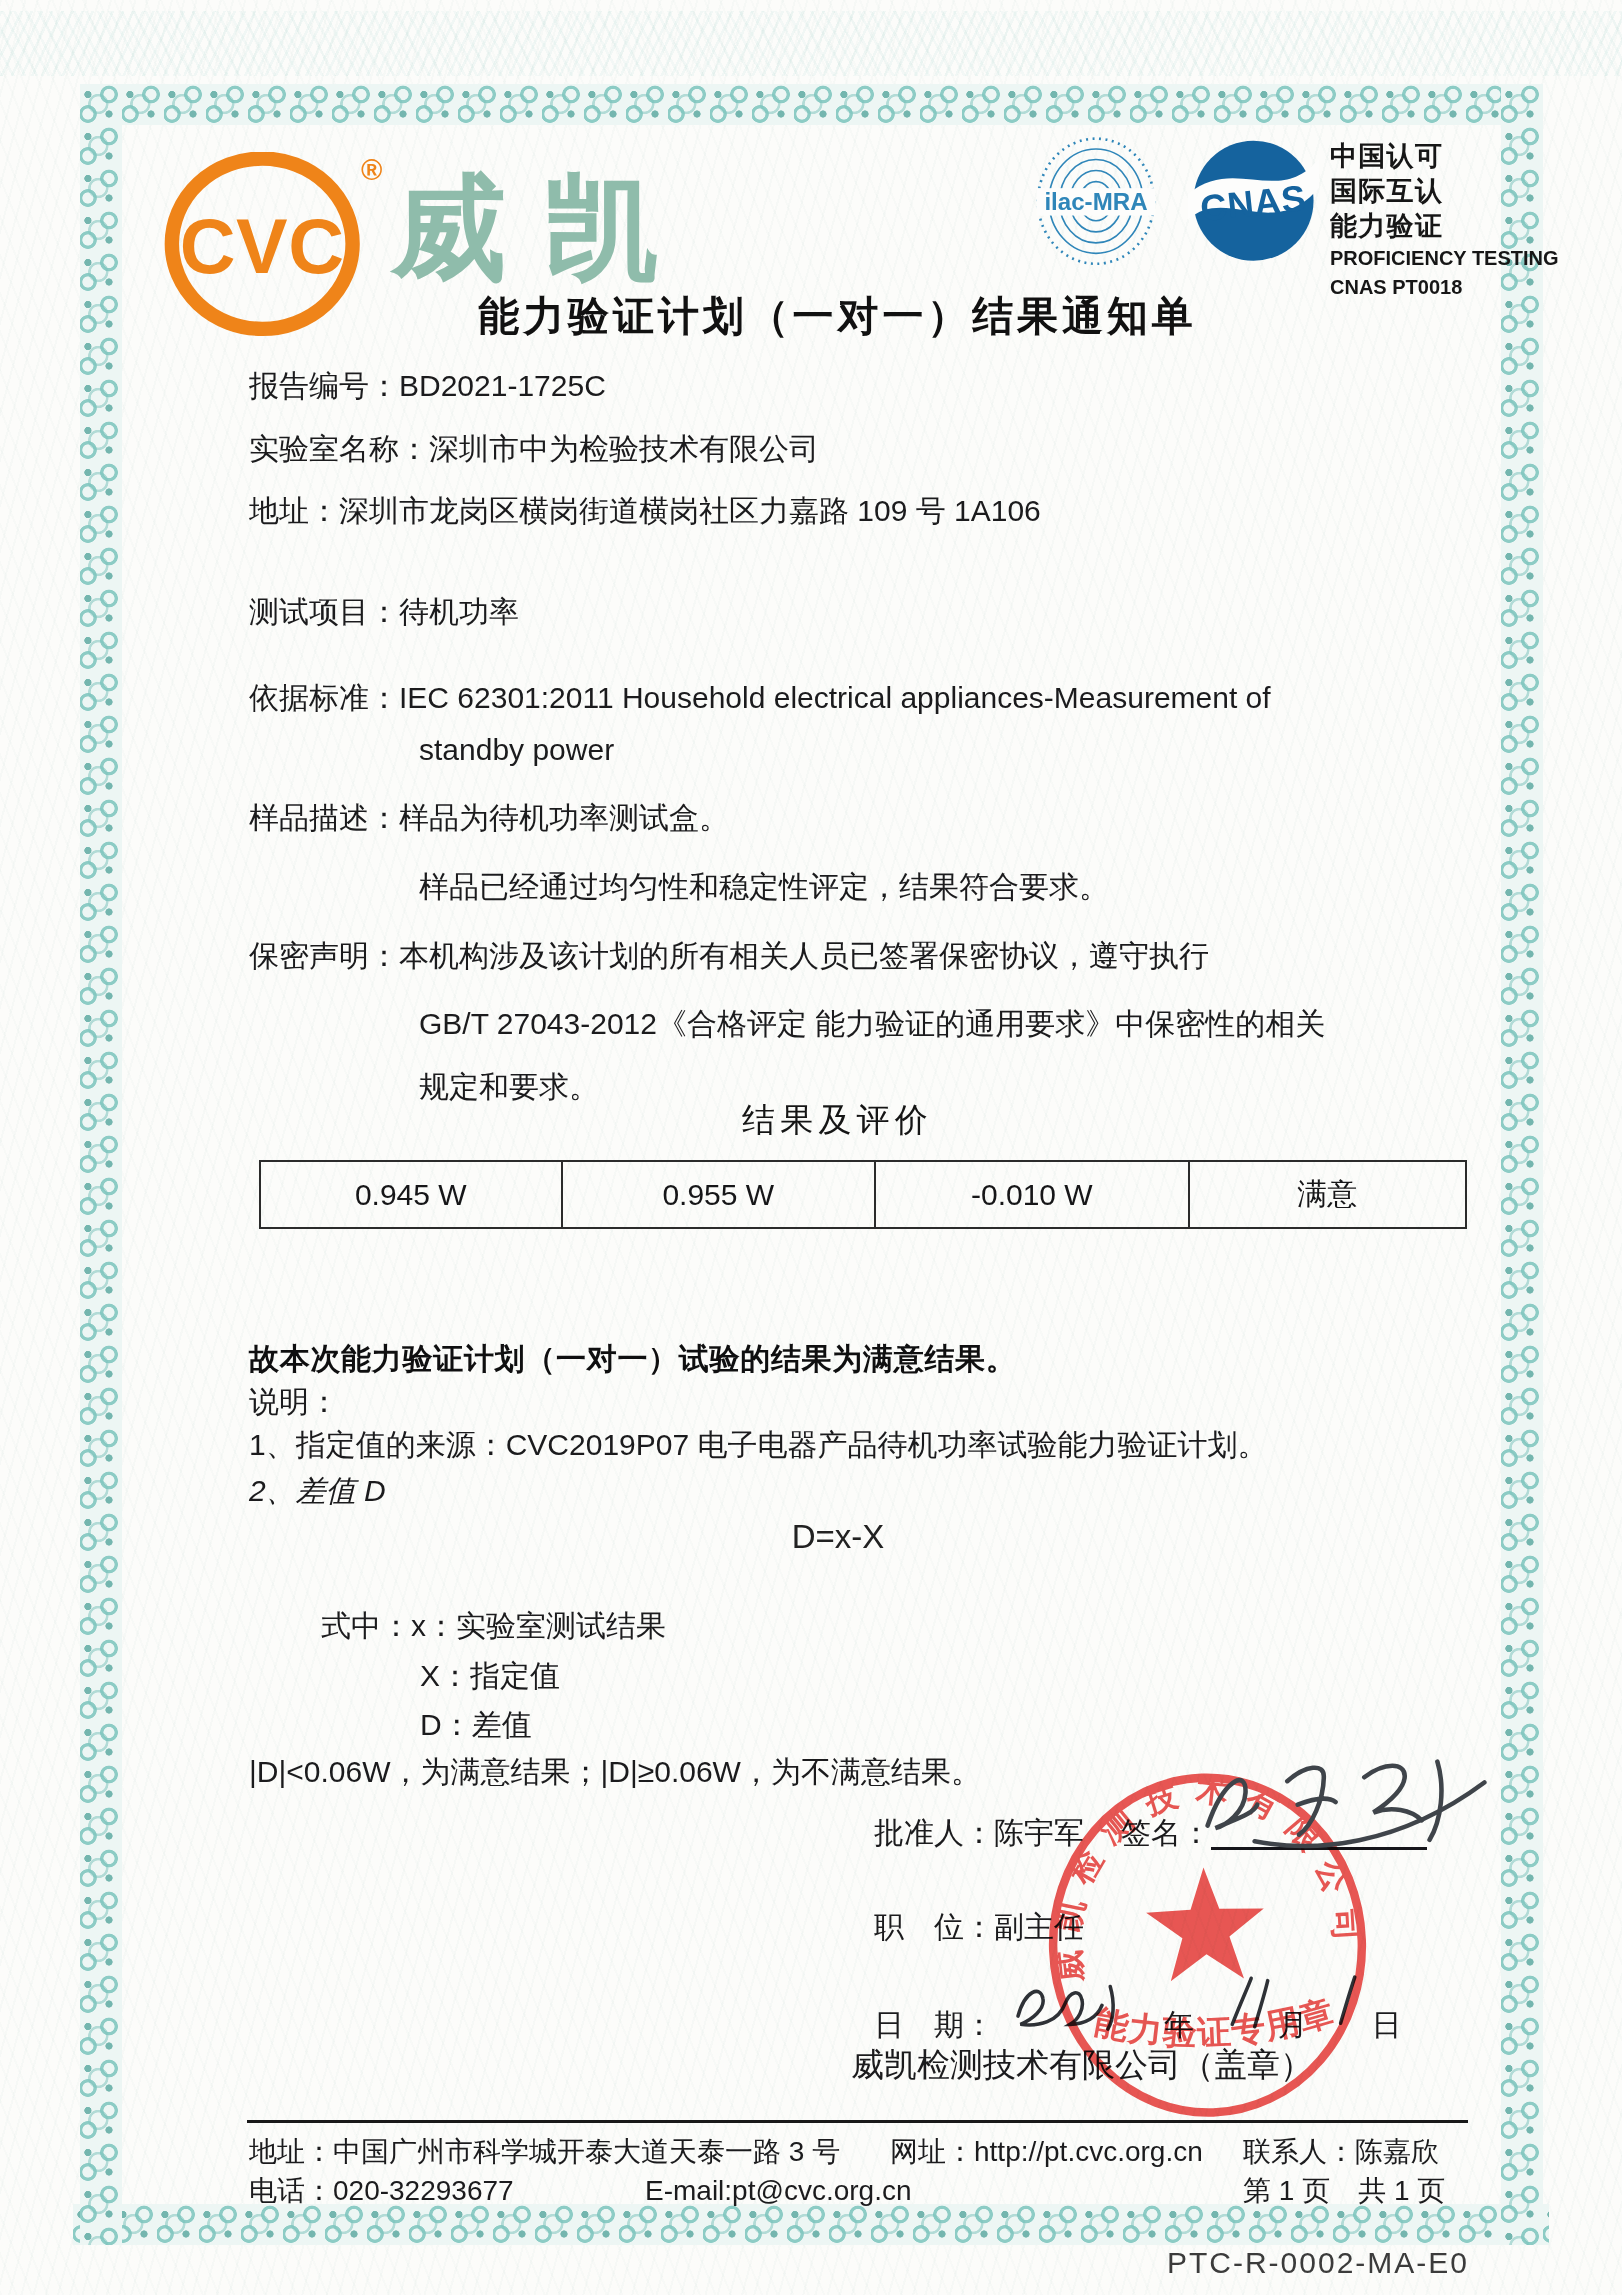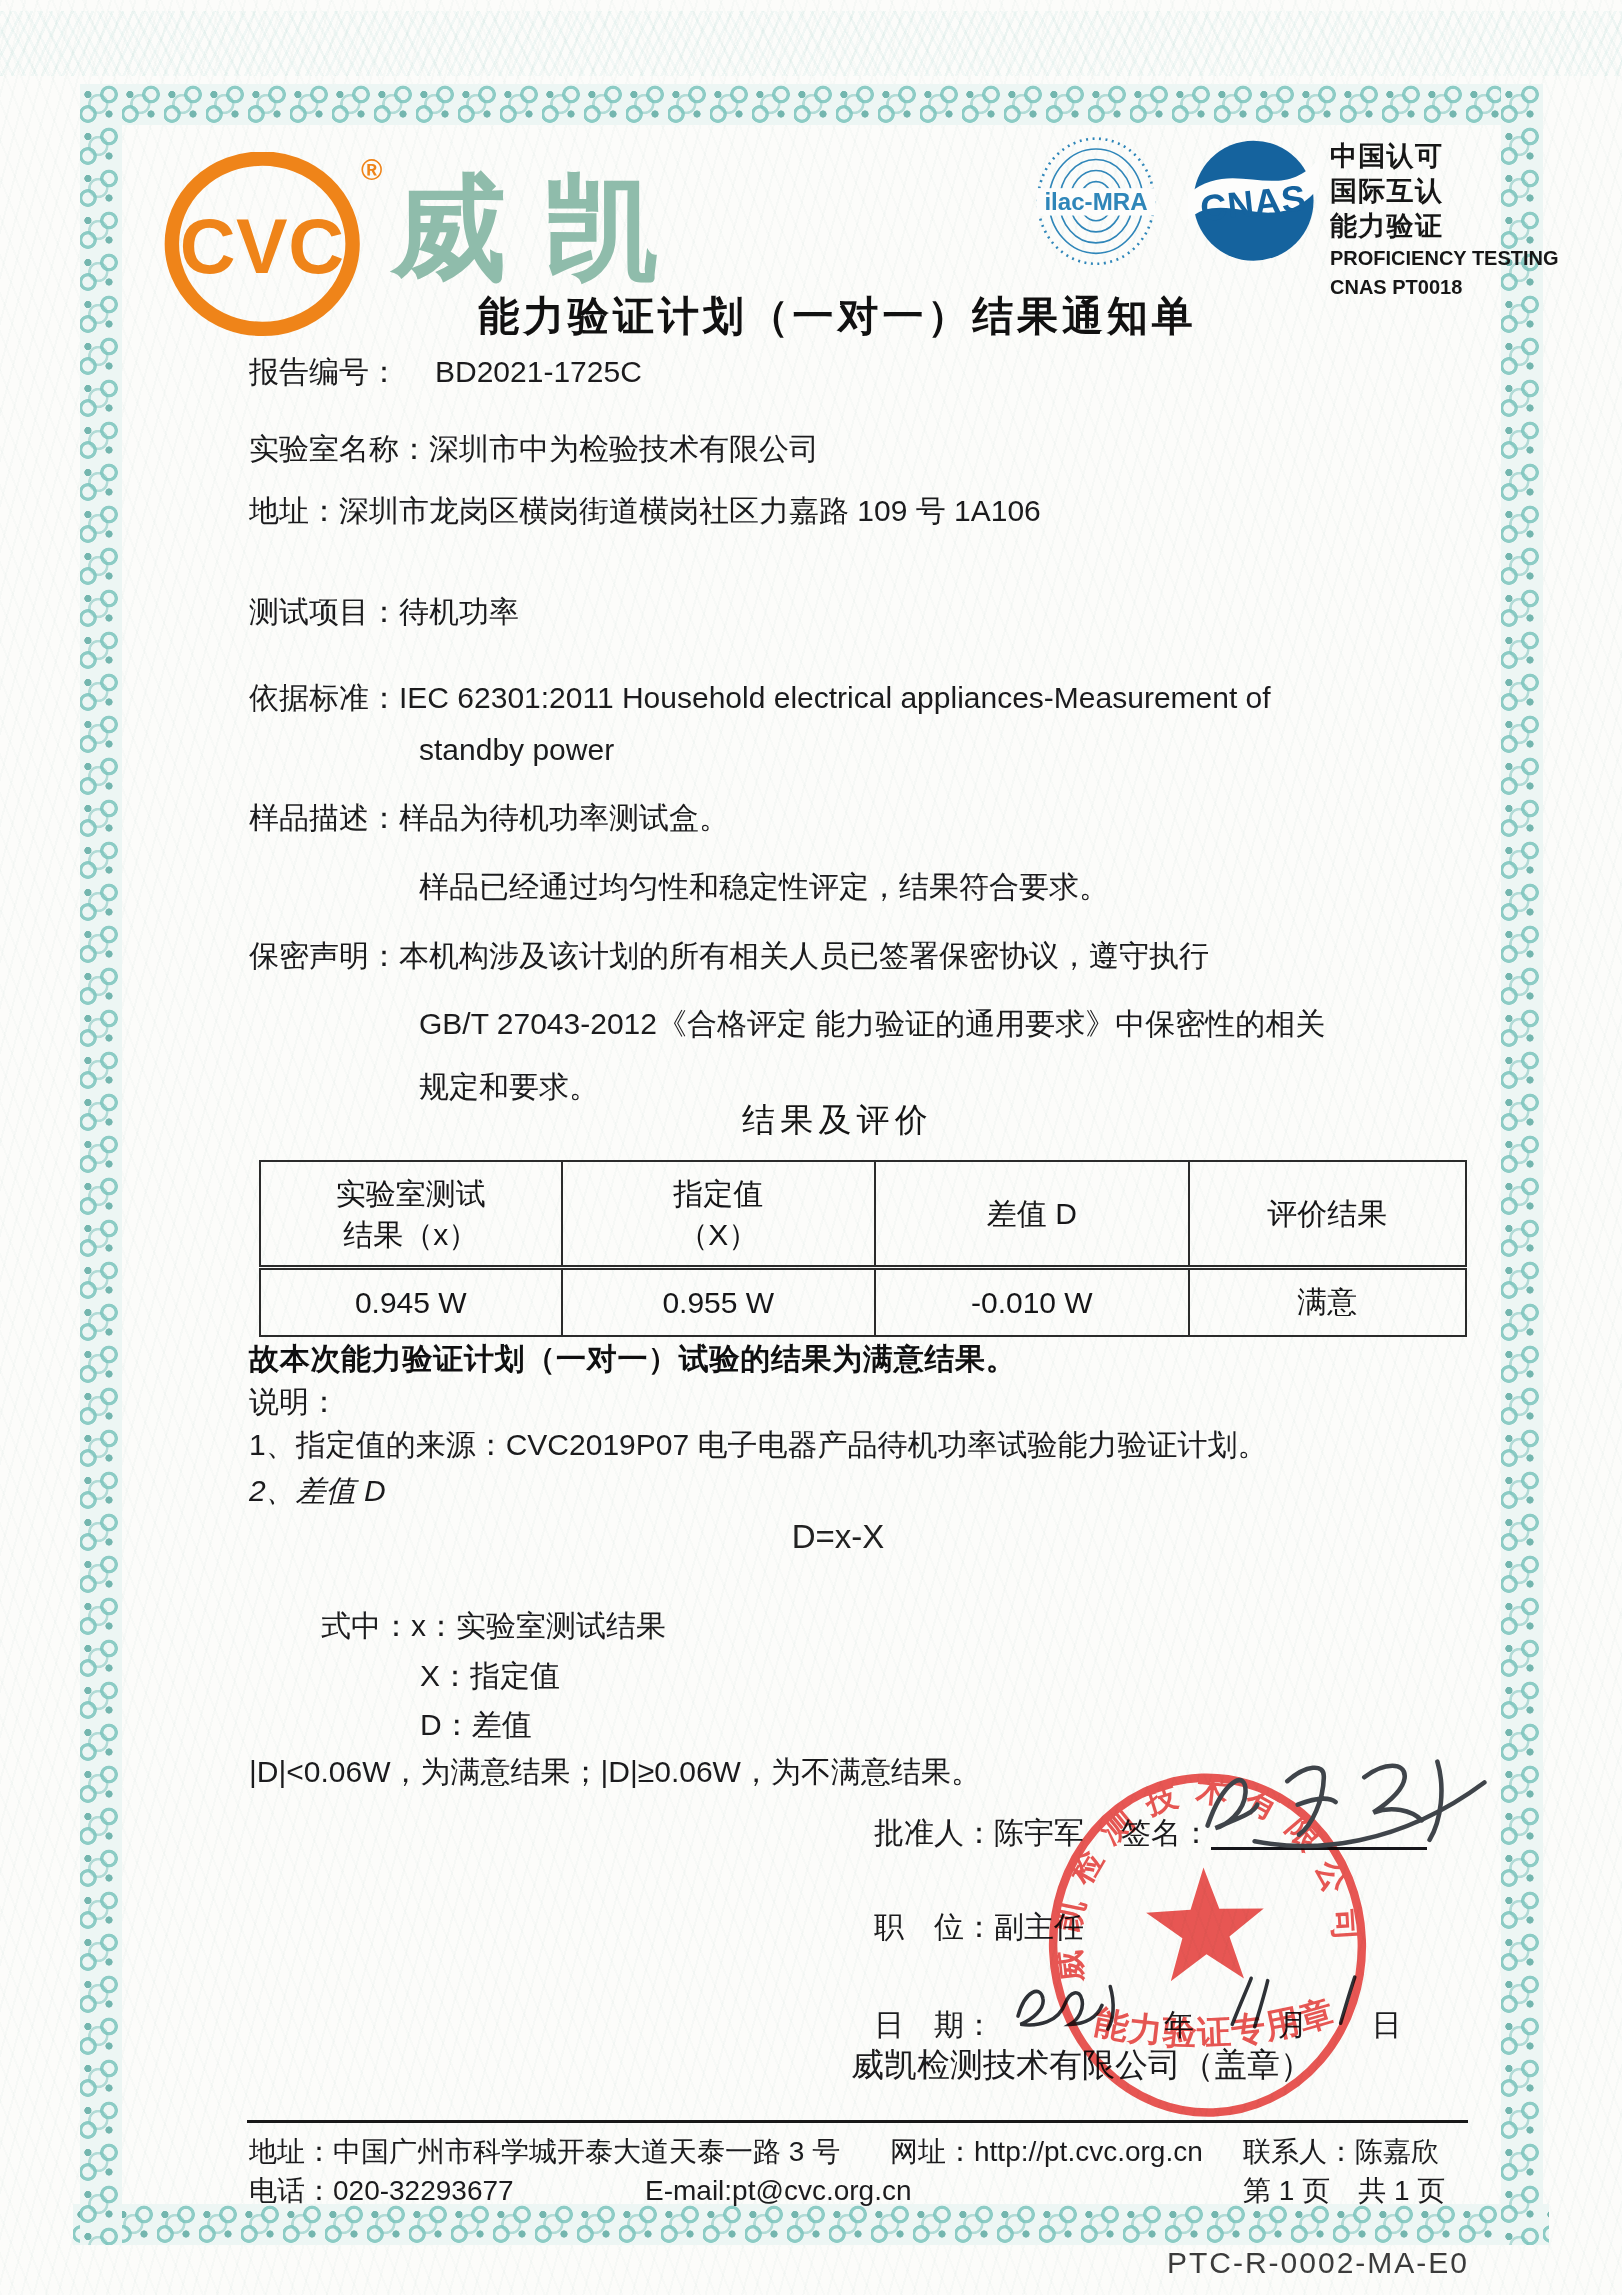--- a/index.html
+++ b/index.html
@@ -105,21 +105,21 @@
   <div class="acc">
     <div class="cn">中国认可</div>
     <div class="cn">国际互认</div>
     <div class="cn">能力验证</div>
     <div class="en">PROFICIENCY TESTING</div>
     <div class="en">CNAS PT0018</div>
   </div>
 
   <div class="doc-title">能力验证计划（一对一）结果通知单</div>
 
-  <div class="row" style="left:249px;top:352px;gap:36px;">
+  <div class="row" style="left:249px;top:366px;">
     <span class="lbl">报告编号：</span>
     <span>BD2021-1725C</span>
   </div>
   <div class="row" style="left:249px;top:429px;">
     <span class="lbl">实验室名称：</span>
     <span>深圳市中为检验技术有限公司</span>
   </div>
   <div class="row" style="left:249px;top:491px;">
     <span class="lbl">地址：</span>
     <span>深圳市龙岗区横岗街道横岗社区力嘉路 109 号 1A106</span>
@@ -157,32 +157,20 @@
   <div class="sec-title">结果及评价</div>
 
   <table class="rtable">
     <colgroup>
         <col style="width:25%">
         <col style="width:26%">
         <col style="width:26%">
         <col style="width:23%">
       </colgroup>
     <tbody>
-        <tr class="hrow">
-      <td>
-        <div>实验室测试</div>
-        <div>结果（x）</div>
-      </td>
-      <td>
-        <div>指定值</div>
-        <div>（X）</div>
-      </td>
-      <td>差值 D</td>
-      <td>评价结果</td>
-    </tr>
     <tr class="vrow">
       <td>0.945 W</td>
       <td>0.955 W</td>
       <td>-0.010 W</td>
       <td>满意</td>
     </tr>
   </tbody>
     </table>
 
   <div class="conclusion">故本次能力验证计划（一对一）试验的结果为满意结果。</div>

